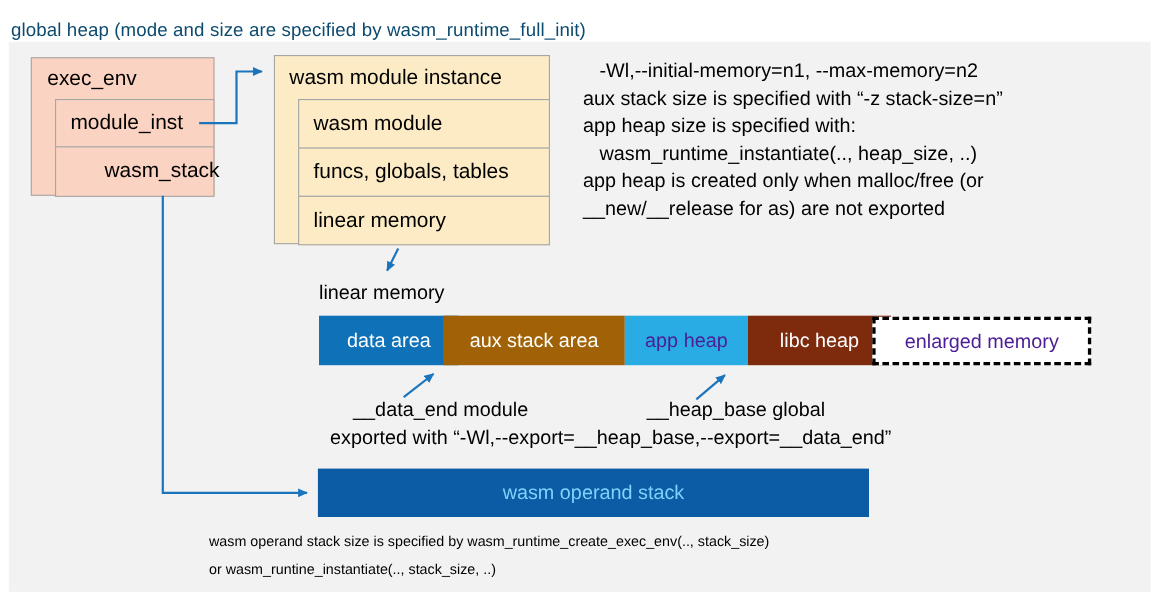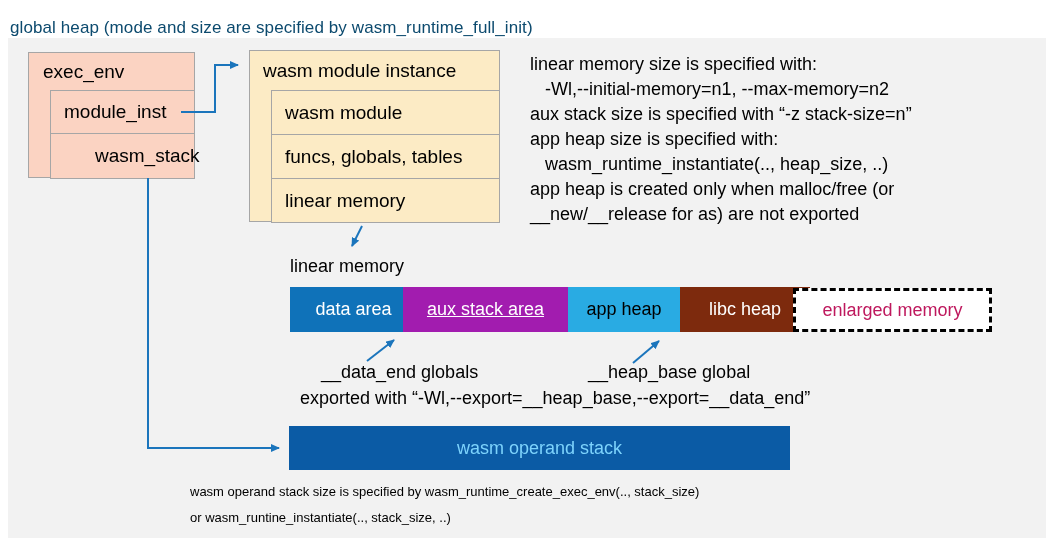--- a/index.html
+++ b/index.html
@@ -134,38 +134,37 @@
   </div>
 
   <div class="module-instance">
     <div class="box-title">wasm module instance</div>
     <div class="inner-row row-1">funcs, globals, tables</div>
     <div class="inner-row row-0">wasm module</div>
     <div class="inner-row row-2">linear memory</div>
   </div>
 
   <div class="notes">
-    <div class="note-line">linear memory size is specified with:</div>
     <div class="note-line">   -Wl,--initial-memory=n1, --max-memory=n2</div>
     <div class="note-line">aux stack size is specified with “-z stack-size=n”</div>
     <div class="note-line">app heap size is specified with:</div>
     <div class="note-line">   wasm_runtime_instantiate(.., heap_size, ..)</div>
     <div class="note-line">app heap is created only when malloc/free (or</div>
     <div class="note-line">__new/__release for as) are not exported</div>
   </div>
 
   <div class="lm-label">linear memory</div>
 
   <div class="seg seg-data" style="background: rgb(15, 114, 185); color: rgb(255, 255, 255);">data area</div>
-  <div class="seg seg-aux" style="background: #a21caf; color: rgb(255, 255, 255); text-decoration: underline;">aux stack area</div>
-  <div class="seg seg-app" style="background: rgb(41, 171, 227); color: #000000;">app heap</div>
+  <div class="seg seg-aux" style="background: #a16207; color: rgb(255, 255, 255);">aux stack area</div>
+  <div class="seg seg-app" style="background: rgb(41, 171, 227); color: #4c1d95;">app heap</div>
   <div class="seg seg-libc" style="background: rgb(125, 42, 13); color: rgb(255, 255, 255);">libc heap</div>
-  <div class="seg seg-enlarged" style="background: rgb(255, 255, 255); color: #be185d;">enlarged memory</div>
+  <div class="seg seg-enlarged" style="background: rgb(255, 255, 255); color: #4c1d95;">enlarged memory</div>
 
-  <div class="under-label lbl-data-end">__data_end globals</div>
+  <div class="under-label lbl-data-end">__data_end module</div>
   <div class="under-label lbl-heap-base">__heap_base global</div>
   <div class="under-label lbl-export">exported with “-Wl,--export=__heap_base,--export=__data_end”</div>
 
   <div class="operand-bar" style="background: rgb(11, 91, 165);">wasm operand stack</div>
 
   <div class="footer">
     <div class="note-line">wasm operand stack size is specified by wasm_runtime_create_exec_env(.., stack_size)</div>
     <div class="note-line">or wasm_runtine_instantiate(.., stack_size, ..)</div>
   </div>
 

